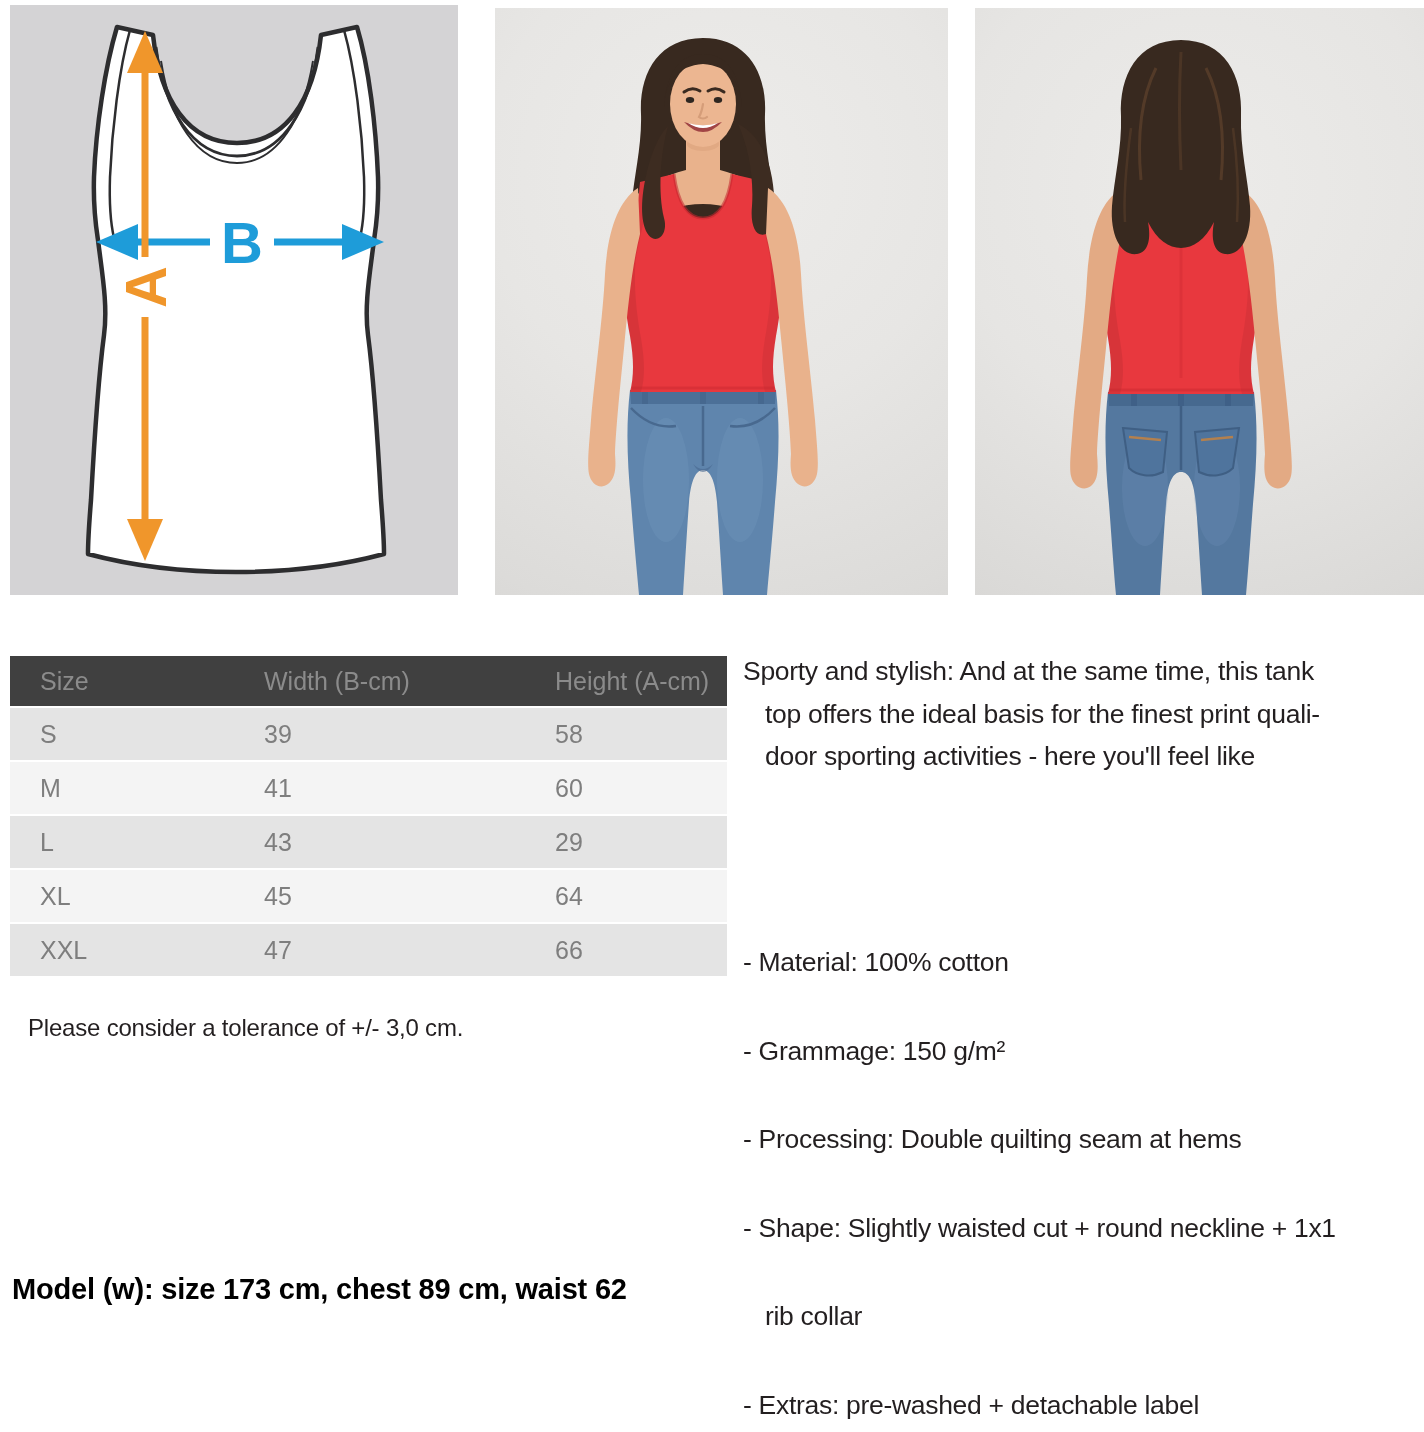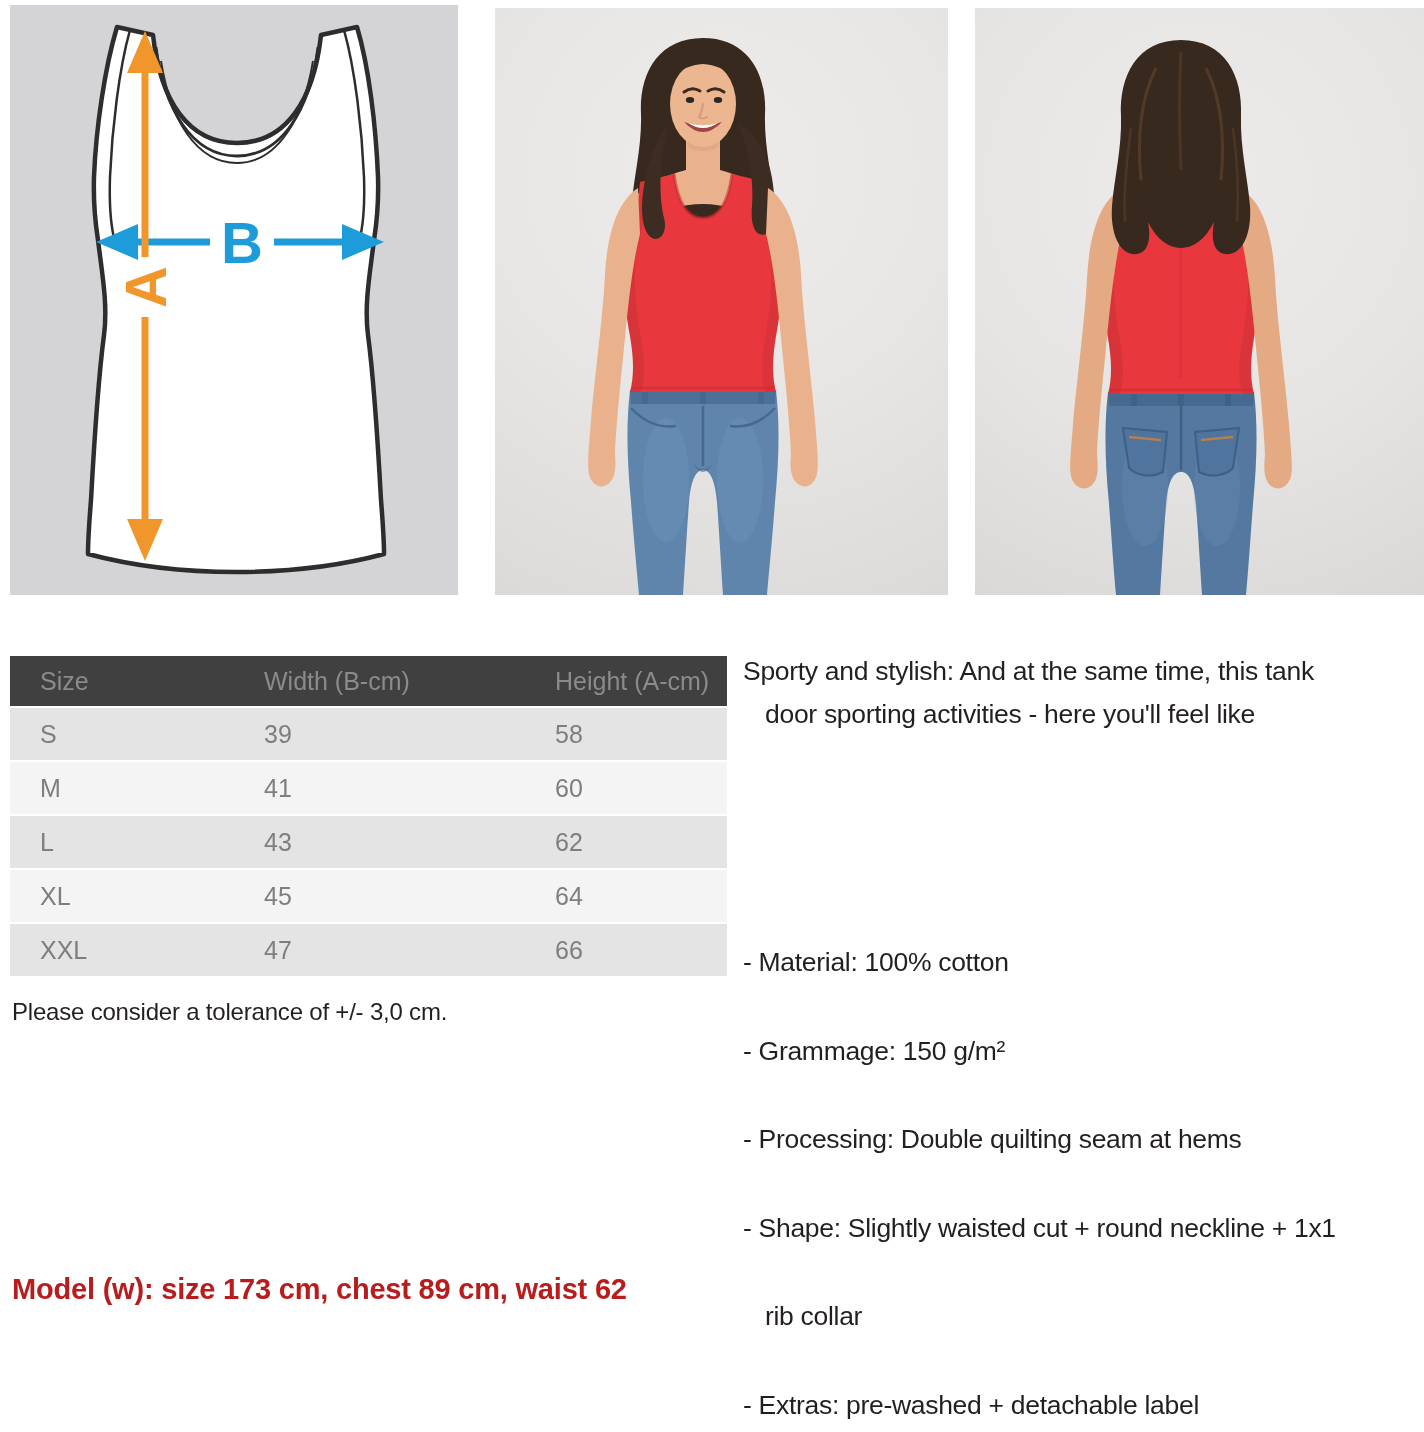--- a/index.html
+++ b/index.html
@@ -20,29 +20,29 @@
   #size-table{position:absolute;left:10px;top:656px;width:717px;border-collapse:separate;border-spacing:0;table-layout:fixed;}
   #size-table th,#size-table td{font-weight:normal;text-align:left;border-bottom:2px solid #ffffff;}
   #size-table th{background:#404040;color:#8b8b8b;font-size:25px;height:48px;}
   #size-table td{color:#7e7e7e;font-size:25px;height:50px;}
   #size-table tr.shade-dark td{background:#e4e4e4;}
   #size-table tr.shade-light td{background:#f4f4f4;}
   #size-table .c1{width:200px;padding-left:30px;}
   #size-table .c2{width:270px;padding-left:23px;}
   #size-table .c3{padding-left:20px;}
 
-  #tolerance-note{position:absolute;left:12px;top:998px;font-size:24px;letter-spacing:-0.2px;color:#231f20;margin:0;white-space:pre;}
+  #tolerance-note{position:absolute;left:12px;top:998px;font-size:24px;letter-spacing:-0.2px;color:#231f20;margin:16px;white-space:pre;}
 
   #description-block{position:absolute;left:743px;top:650px;}
   #description-block .txt-line{font-size:26.5px;line-height:42.5px;letter-spacing:-0.3px;white-space:pre;}
   #details-block{position:absolute;left:743px;top:896px;}
   #details-block .txt-line{font-size:26.5px;line-height:44.5px;letter-spacing:-0.3px;white-space:pre;margin-top:44px;}
   .txt-line.indent{padding-left:22px;}
 
-  #model-info{position:absolute;left:12px;top:1266px;font-weight:bold;color:#b91c1c;}
+  #model-info{position:absolute;left:12px;top:1266px;font-weight:bold;color:#000000;}
   #model-info .txt-line{font-size:29px;line-height:46px;letter-spacing:-0.2px;white-space:pre;}
 
   .dim-label{font-family:"Liberation Sans","DejaVu Sans",sans-serif;font-weight:bold;font-size:58px;}
   .dim-label.a{fill:var(--accent-orange,#F0962B);}
   .dim-label.b{fill:var(--accent-blue,#1E9CD9);}
 </style>
 </head>
 <body>
 
 <section class="panel" id="diagram-panel">
@@ -224,39 +224,40 @@
       <td class="c3">58</td>
     </tr>
     <tr class="shade-light">
       <td class="c1">M</td>
       <td class="c2">41</td>
       <td class="c3">60</td>
     </tr>
     <tr class="shade-dark">
       <td class="c1">L</td>
       <td class="c2">43</td>
-      <td class="c3">62</td>
+      <td class="c3">29</td>
     </tr>
     <tr class="shade-light">
       <td class="c1">XL</td>
       <td class="c2">45</td>
       <td class="c3">64</td>
     </tr>
     <tr class="shade-dark">
       <td class="c1">XXL</td>
       <td class="c2">47</td>
       <td class="c3">66</td>
     </tr>
   </tbody>
 </table>
 
 <p id="tolerance-note">Please consider a tolerance of +/- 3,0 cm.</p>
 
 <div id="description-block">
   <div class="txt-line">Sporty and stylish: And at the same time, this tank</div>
+  <div class="txt-line indent">top offers the ideal basis for the finest print quali-</div>
   <div class="txt-line indent">door sporting activities - here you'll feel like</div>
 </div>
 
 <div id="details-block">
   <div class="txt-line">- Material: 100% cotton</div>
   <div class="txt-line">- Grammage: 150 g/m²</div>
   <div class="txt-line">- Processing: Double quilting seam at hems</div>
   <div class="txt-line">- Shape: Slightly waisted cut + round neckline + 1x1</div>
   <div class="txt-line indent">rib collar</div>
   <div class="txt-line">- Extras: pre-washed + detachable label</div>

